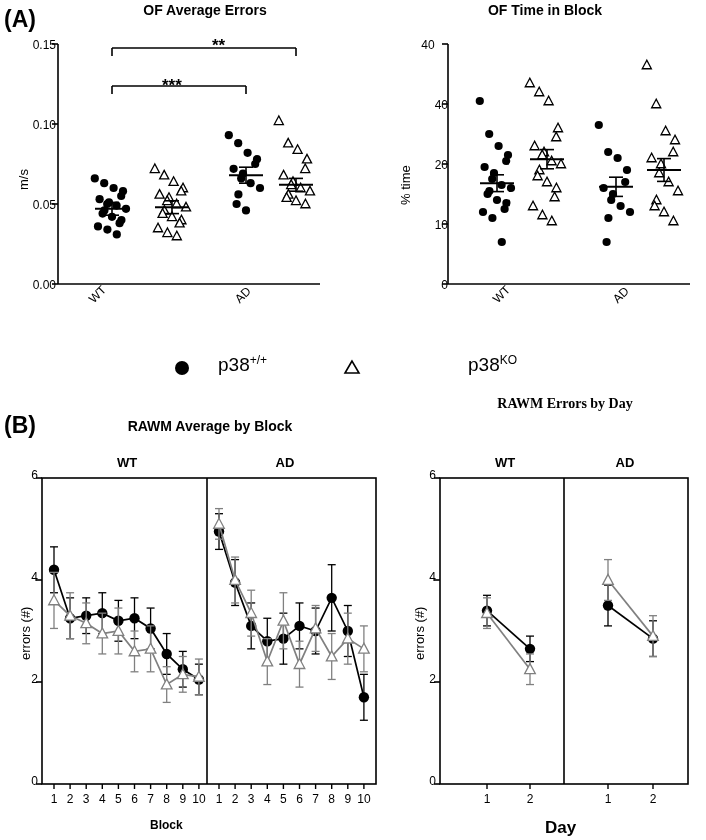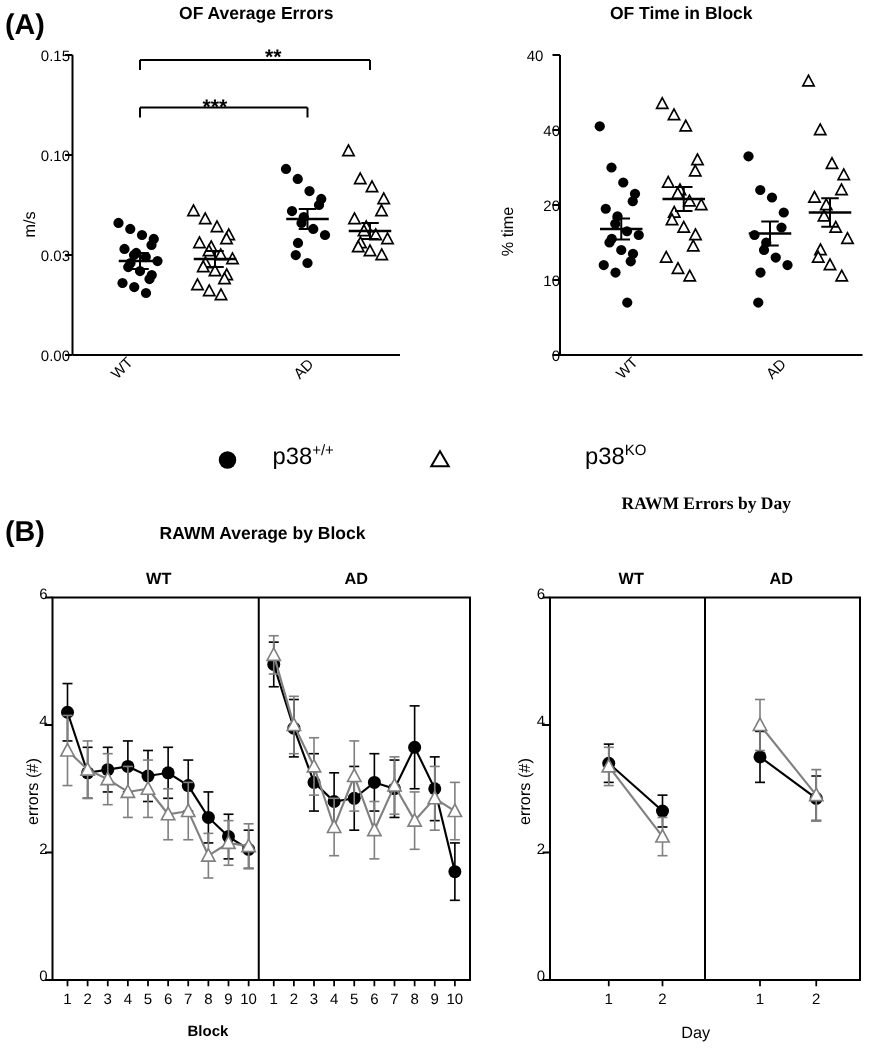--- a/index.html
+++ b/index.html
@@ -23,21 +23,21 @@
 
 <div class="chart-title" style="left:60px;top:2px;width:290px;">OF Average Errors</div>
 <div class="chart-title" style="left:420px;top:2px;width:250px;">OF Time in Block</div>
 
 <div class="axis-title rot" style="left:16px;top:190px;">m/s</div>
 
 <div class="axis-title rot" style="left:398px;top:205px;">% time</div>
 
 <div class="tick" style="left:4px;top:38px;width:52px;">0.15</div>
 <div class="tick" style="left:4px;top:118px;width:52px;">0.10</div>
-<div class="tick" style="left:4px;top:198px;width:52px;">0.03</div>
+<div class="tick" style="left:4px;top:198px;width:52px;">0.05</div>
 <div class="tick" style="left:4px;top:278px;width:52px;">0.00</div>
 
 <div class="tick" style="left:408px;top:38px;width:40px;text-align:center;">40</div>
 <div class="tick" style="left:408px;top:98px;width:40px;">40</div>
 <div class="tick" style="left:408px;top:158px;width:40px;">20</div>
 <div class="tick" style="left:408px;top:218px;width:40px;">10</div>
 <div class="tick" style="left:408px;top:278px;width:40px;">0</div>
 
 <svg id="svgA" style="left:0;top:0;width:706px;height:400px;">
     <line x1="58" y1="44" x2="58" y2="284" stroke="#000" stroke-width="1.6"></line>
@@ -520,13 +520,13 @@
     <div class="ticklab-x" style="left: 321.7px; top: 792px; width: 20px;">8</div>
     <div class="ticklab-x" style="left: 337.8px; top: 792px; width: 20px;">9</div>
     <div class="ticklab-x" style="left: 353.9px; top: 792px; width: 20px;">10</div>
     <div class="ticklab-x" style="left: 477px; top: 792px; width: 20px;">1</div>
     <div class="ticklab-x" style="left: 520px; top: 792px; width: 20px;">2</div>
     <div class="ticklab-x" style="left: 598px; top: 792px; width: 20px;">1</div>
     <div class="ticklab-x" style="left: 643px; top: 792px; width: 20px;">2</div>
   </div>
 
 <div class="axis-title" style="left:150px;top:818px;font-weight:bold;font-size:12px;">Block</div>
-<div class="axis-title" style="left:545px;top:818px;font-weight:normal;font-size:13px;">Day</div>
+<div class="axis-title" style="left:545px;top:818px;font-weight:bold;font-size:17px;">Day</div>
 
 </body></html>

